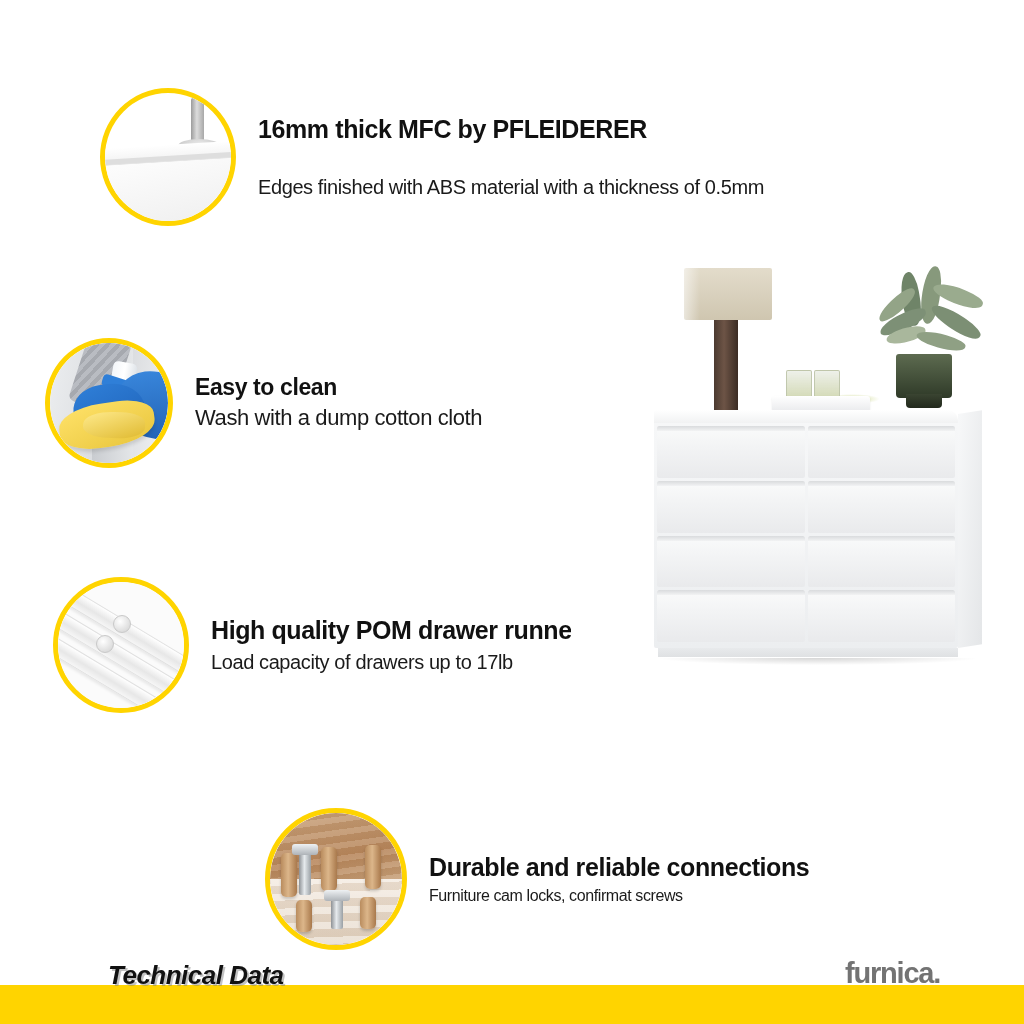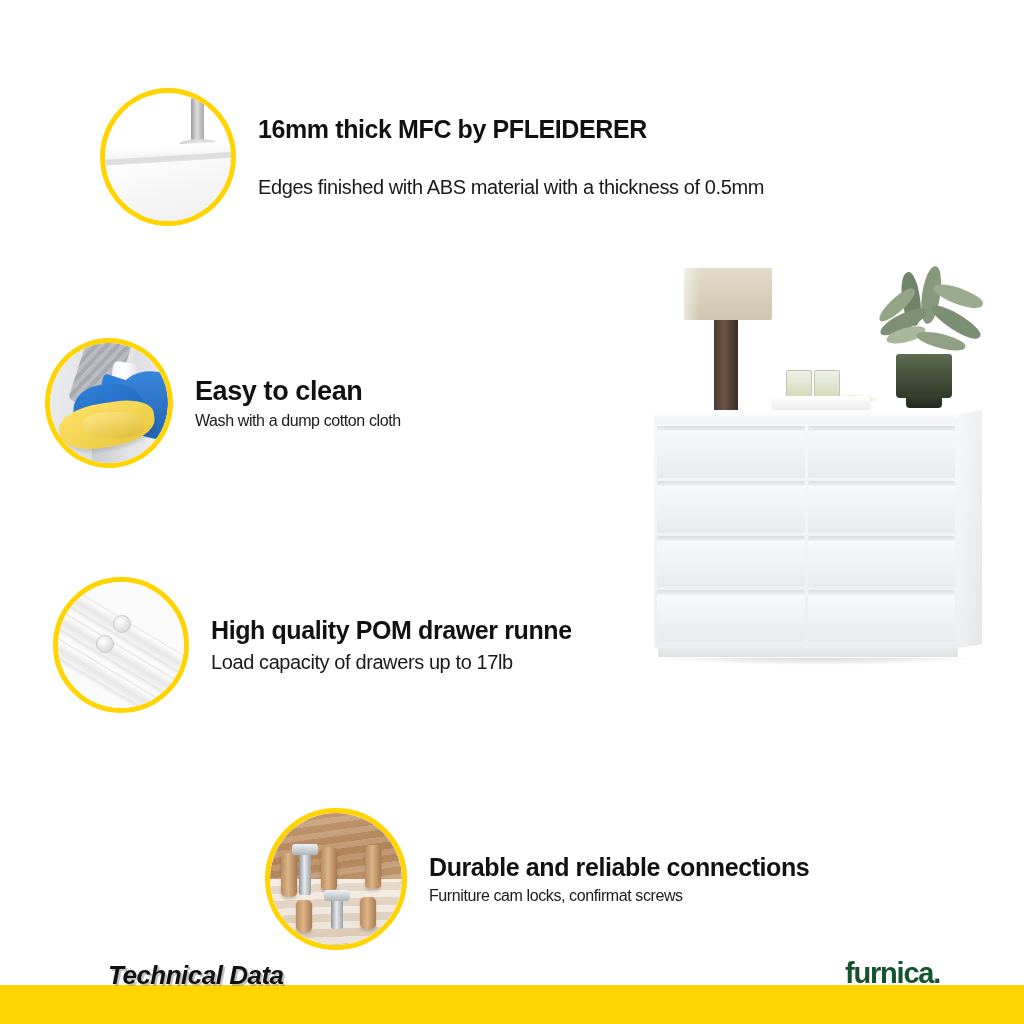--- a/index.html
+++ b/index.html
@@ -33,22 +33,22 @@
   }
 
   
   #feat1{left:100px;top:88px;}
   #feat1 .badge{width:136px;height:138px;}
   #feat1 .ftitle{font-size:25px;}
   #feat1 .fsub{font-size:20px;margin-top:34px;}
 
   #feat2{left:45px;top:338px;}
   #feat2 .badge{width:128px;height:130px;}
-  #feat2 .ftitle{font-size:27px;}
-  #feat2 .fsub{font-size:16px;}
+  #feat2 .ftitle{font-size:23px;}
+  #feat2 .fsub{font-size:22px;}
 
   #feat3{left:53px;top:577px;}
   #feat3 .badge{width:136px;height:136px;}
   #feat3 .ftitle{font-size:25px;}
   #feat3 .fsub{font-size:20px;}
   
   #feat3 .clipwrap{width:360px;overflow:hidden;}
 
   #feat4{left:265px;top:808px;}
   #feat4 .badge{width:142px;height:142px;}
@@ -276,21 +276,21 @@
     background:var(--bar,#FFD400);
   }
   .tech-label{
     position:absolute;left:108px;top:960px;
     font-size:26px;font-weight:bold;font-style:italic;
     color:#111;letter-spacing:-0.5px;
     text-shadow:2px 2px 0 rgba(120,120,120,.45);
   }
   .brand{
     position:absolute;left:845px;top:957px;
-    font-size:29px;font-weight:bold;color:#14532d;
+    font-size:29px;font-weight:bold;color:#737373;
     letter-spacing:-1.2px;
   }
 </style>
 </head>
 <body>
 
 <div class="page">
 
   <div class="feature" id="feat1">
     <div class="badge">

